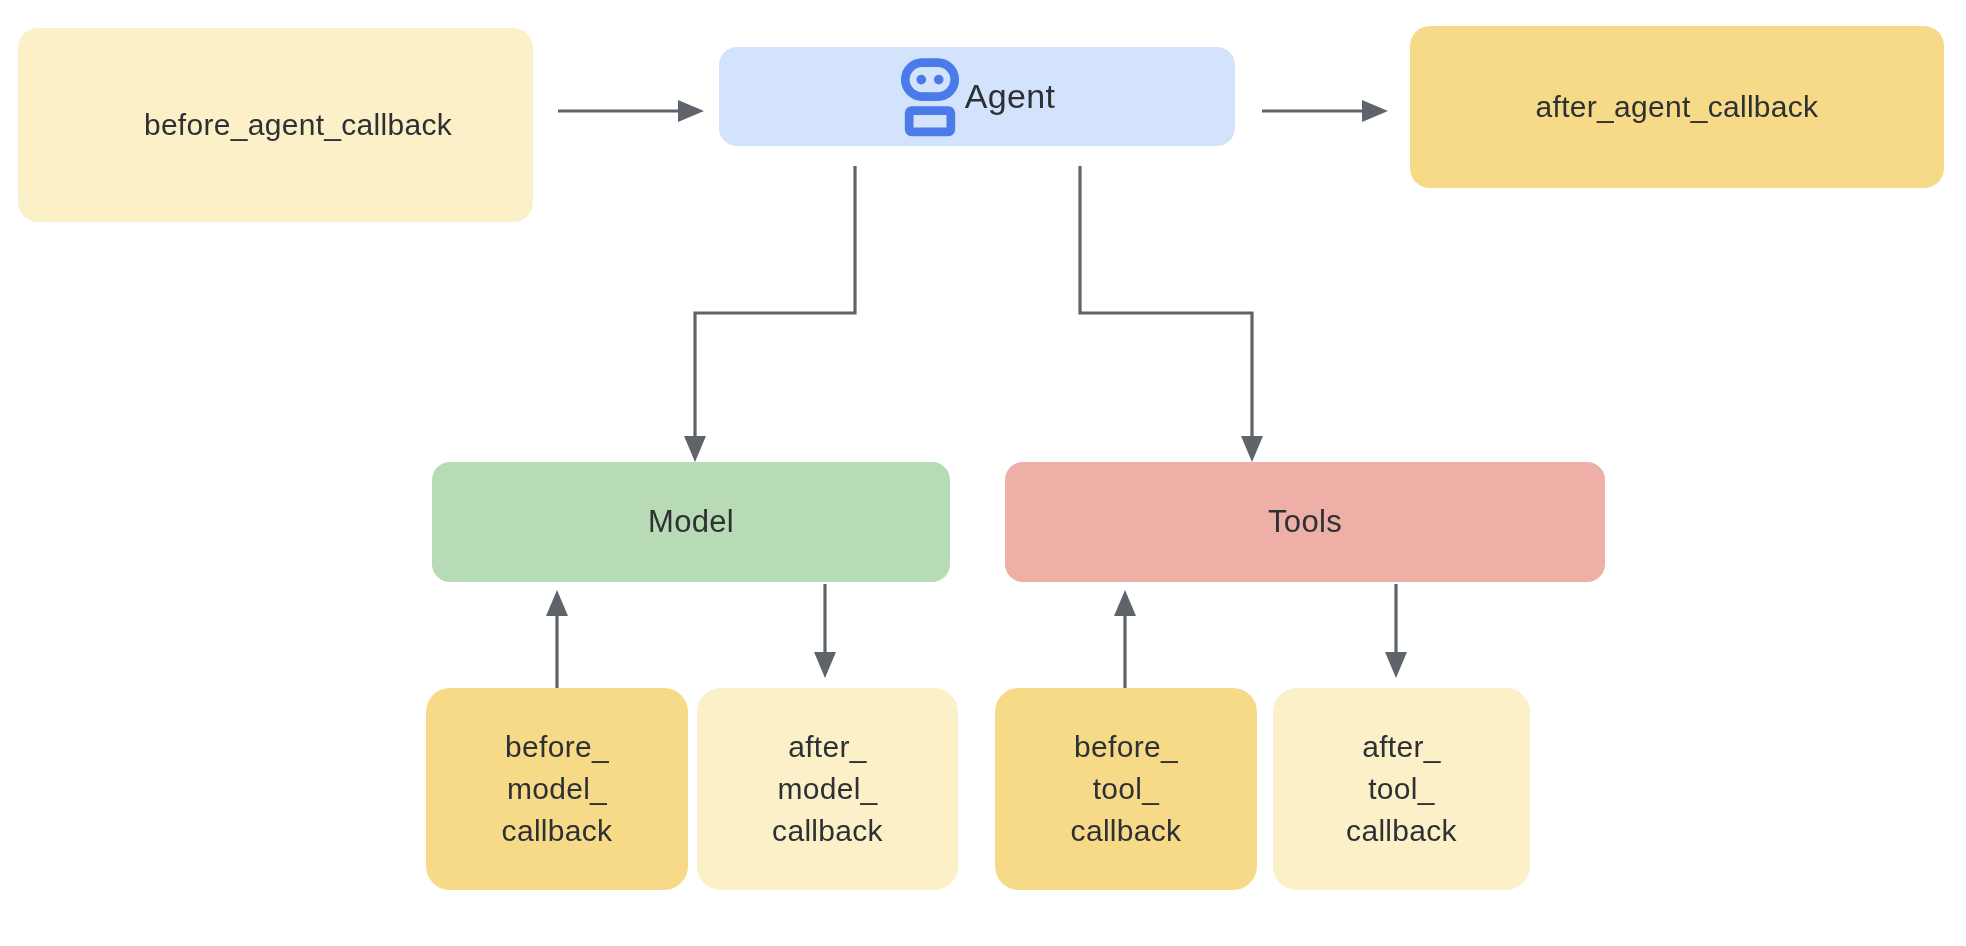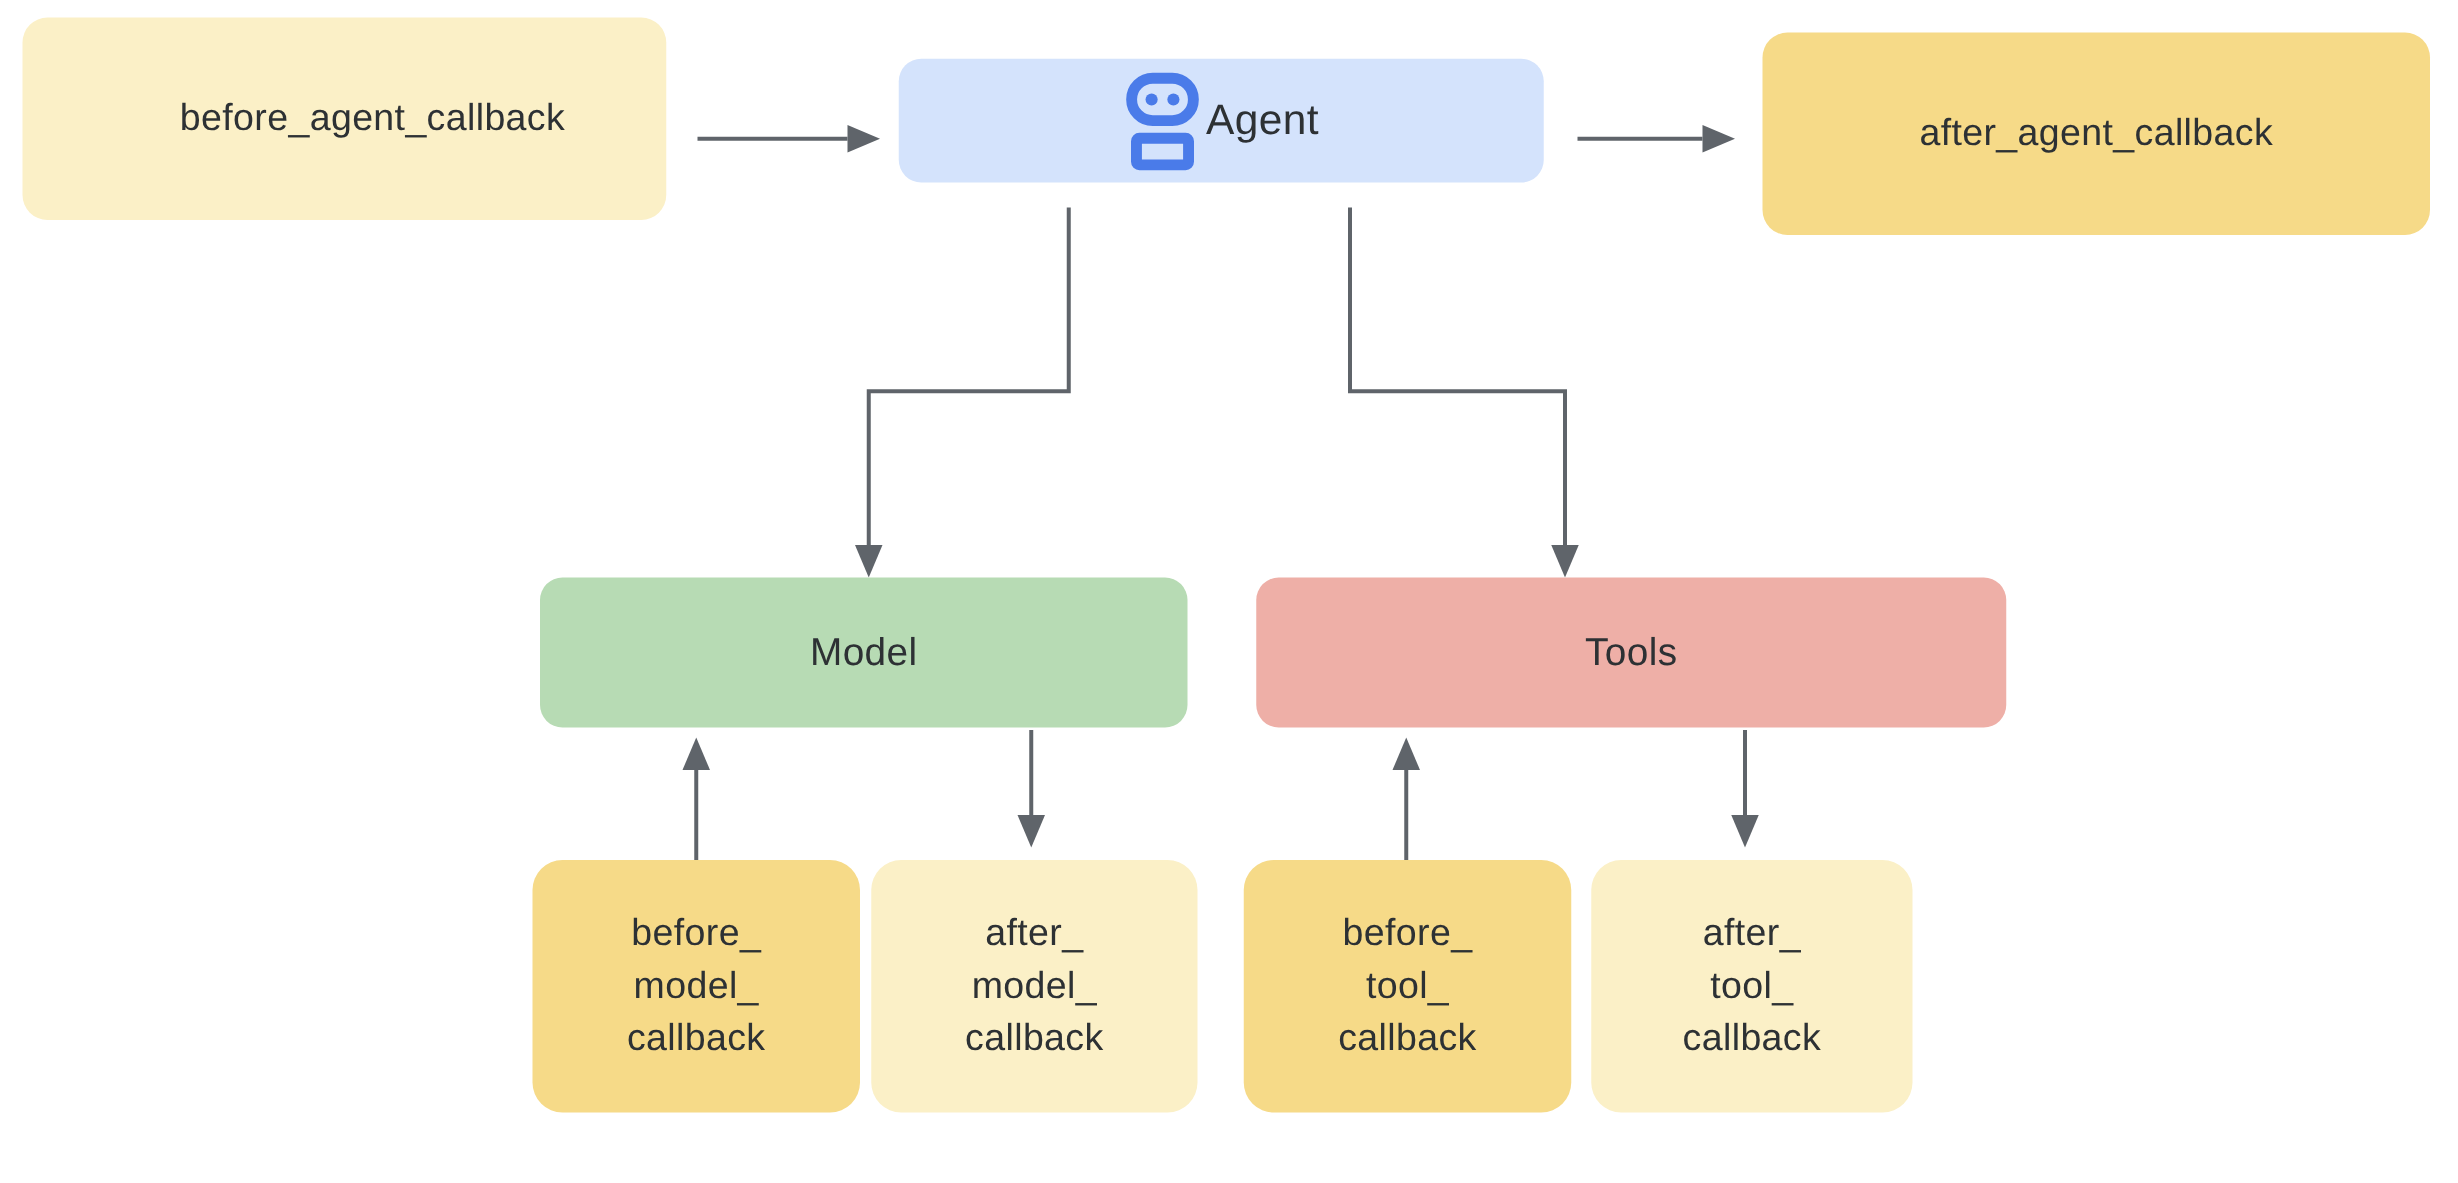--- a/index.html
+++ b/index.html
@@ -42,21 +42,21 @@
     box-sizing: border-box;
     border-radius: 18px;
     letter-spacing: 0.3px;
   }
   .pale   { background: var(--pale-yellow-fill, #fbf0c7); }
   .golden { background: var(--golden-yellow-fill, #f6da88); text-align: center; }
   .blue   { background: var(--agent-fill, #d4e3fc); }
   .green  { background: var(--model-fill, #b7dbb4); }
   .salmon { background: var(--tools-fill, #eeafa7); }
 
-  .node-before-agent { left: 18px;   top: 14px;  width: 515px; height: 162px; font-size: 30px; border-radius: 20px; padding-left: 45px; }
+  .node-before-agent { left: 18px;   top: 28px;  width: 515px; height: 194px; font-size: 30px; border-radius: 20px; padding-left: 45px; }
   .node-agent        { left: 719px;  top: 47px;  width: 516px; height: 99px; font-size: 34px; gap: 4px; }
   .node-after-agent  { left: 1410px; top: 26px;  width: 534px; height: 162px; font-size: 30px; border-radius: 20px; }
   .node-model        { left: 432px;  top: 462px; width: 518px; height: 120px; font-size: 31px; text-align: right; }
   .node-tools        { left: 1005px; top: 462px; width: 600px; height: 120px; font-size: 31px; }
   .cb {
     top: 688px;
     height: 202px;
     font-size: 30px;
     line-height: 42px;
     border-radius: 24px;

